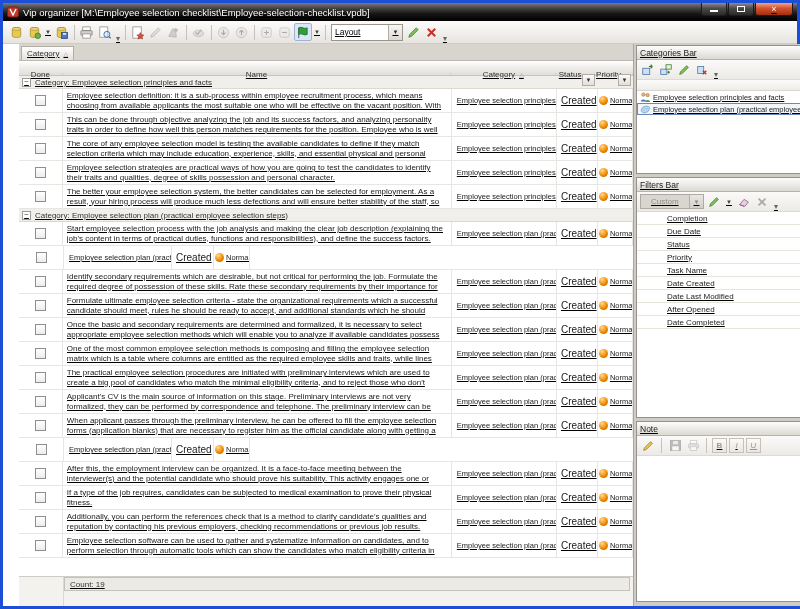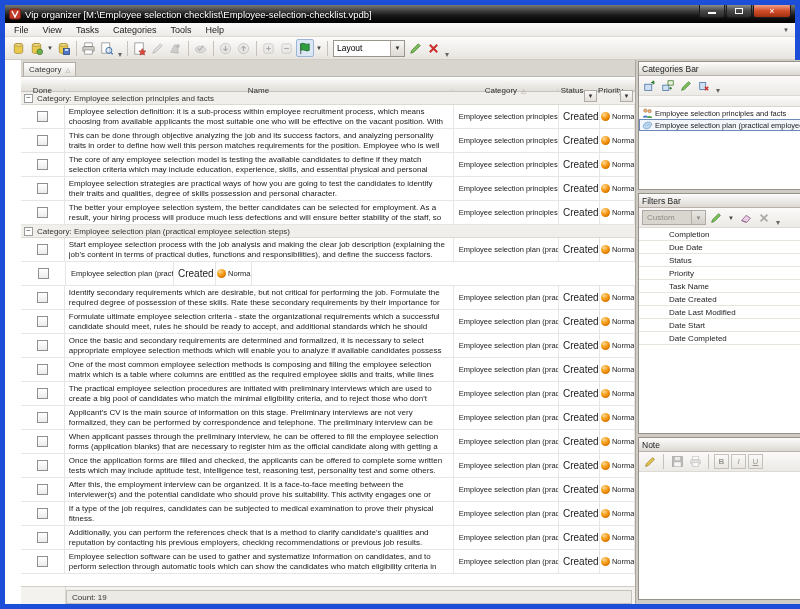--- a/index.html
+++ b/index.html
@@ -1,18 +1,18 @@
 <!DOCTYPE html>
 <html><head>
 <meta charset="utf-8">
 <style>
   * { margin:0; padding:0; box-sizing:border-box; }
   html,body { width:800px; height:609px; overflow:hidden; background:#cfcbc5;
               font-family:"Liberation Sans", sans-serif; }
-  .window { width:800px; height:609px; border:5px solid #1d4ed8; display:flex; flex-direction:column; background:#7dd3fc; }
+  .window { width:800px; height:609px; border:3px solid #1d4ed8; display:flex; flex-direction:column; background:#7dd3fc;text-decoration:underline; }
 
   
   .titlebar { height:18px; background:linear-gradient(#7a7a7a,#3a3a3a 35%,#161616 60%,#000); display:flex; align-items:center; padding:0 4px; flex:0 0 auto; }
   .appicon { width:12px; height:12px; margin-right:4px; flex:0 0 auto; }
   .title-text { color:#fff; font-size:9.5px; white-space:nowrap; overflow:hidden; text-shadow:0 1px 2px #000; }
   .winbtns { margin-left:auto; display:flex; gap:1px; align-self:flex-start; }
   .wbtn { width:26px; height:13px; border:1px solid #1c1c1c; border-top:none; border-radius:0 0 3px 3px;
           background:linear-gradient(#8d8d8d,#4a4a4a 45%,#2a2a2a); color:#fff; display:flex; align-items:center; justify-content:center; font-size:8px; }
   .wbtn.close { width:38px; background:linear-gradient(#f0a38a,#d4502c 45%,#a03010); font-size:9px; }
   .minglyph { width:8px; height:2px; background:#fff; margin-top:4px; }
@@ -56,42 +56,42 @@
   .cell { border-right:1px solid #e8e6e2; display:flex; align-items:center; overflow:hidden; }
   .c-done { width:45px; justify-content:center; }
   .checkbox { width:11px; height:11px; border:1px solid #8f8f8f; background:linear-gradient(#ffffff,#ececec); }
   .c-name { width:400px; padding:2px 4px; align-items:flex-start; }
   .name-text { line-height:9.5px; max-height:19px; overflow:hidden; }
   .c-cat { width:108px; gap:3px; padding:0 2px; white-space:nowrap; font-size:7.5px; }
   .c-status { width:42px; gap:2px; padding:0 2px; white-space:nowrap; font-size:10px; }
   .c-pr { width:36px; gap:2px; padding:0 1px; white-space:nowrap; font-size:7.5px; }
   .ball { width:9px; height:9px; border-radius:50%; background:radial-gradient(circle at 35% 28%, #ffd98c, #f18b00 55%, #a85a00); flex:0 0 auto; }
 
-  .gridfooter { height:18px; border-top:1px solid #cfccc6; background:#f3f2ee; display:flex; align-items:flex-end; flex:0 0 auto; }
+  .gridfooter { height:30px; border-top:1px solid #cfccc6; background:#f3f2ee; display:flex; align-items:flex-start; flex:0 0 auto; }
   .count-left { width:45px; height:100%; border-right:1px solid #dbd8d2; }
   .countbox { flex:1; height:14px; margin-right:3px; background:#eceae5; border:1px solid #c5c2bb; display:flex; align-items:center; padding-left:5px; font-size:8px; color:#333; }
 
   
   .right { flex:1; display:flex; flex-direction:column; padding:1px 2px 4px 2px; gap:3px; background:#cfcbc5; min-height:0; }
   .panel { background:#fff; border:1px solid #96928b; display:flex; flex-direction:column; min-height:0; }
   .p-cats { height:129px; flex:0 0 auto; }
   .p-filters { height:241px; flex:0 0 auto; }
   .p-note { flex:1; }
   .panel-title { height:14px; flex:0 0 auto; background:linear-gradient(#fdfdfc,#dcd9d3); border-bottom:1px solid #b7b3ac; display:flex; align-items:center; font-size:8.5px; color:#222; padding:0 3px; }
   .panel-toolbar { height:20px; flex:0 0 auto; display:flex; align-items:center; gap:2px; padding:0 3px; background:linear-gradient(#fbfaf9,#eceae6); border-bottom:1px solid #ddd9d3; }
   .pti { width:16px; height:16px; display:flex; align-items:center; justify-content:center; }
 
   .cat-colhdr { height:11px; flex:0 0 auto; display:flex; align-items:center; font-size:7px; color:#555; border-bottom:1px solid #d9d6d0; background:linear-gradient(#fcfbfa,#eeece8); }
   .cat-colhdr .cname { flex:1; }
   .cat-item { height:12px; display:flex; align-items:center; gap:2px; padding-left:2px; font-size:7.5px; color:#1a1a1a; border:1px solid transparent; }
   .cat-item.selected { border:1px solid #6c8ab7; background:#f2f6fb; }
   .cat-item .nm { flex:1; white-space:nowrap; overflow:hidden; }
 
   .combo-dis { display:flex; align-items:center; width:64px; height:15px; border:1px solid #aeaaa3; background:#d9d6d0; color:#8d8a84; font-size:8px; }
-  .combo-dis .val { flex:1; padding-left:4px; }
+  .combo-dis .val { flex:1; padding-left:10px; }
   .combo-dis .combo-btn { background:linear-gradient(#e9e7e3,#d2cfc9); color:#8d8a84; }
 
   .filter-row { height:13px; flex:0 0 auto; display:flex; align-items:stretch; border-bottom:1px solid #e7e4de; font-size:8px; color:#222; }
   .f-label { width:88px; display:flex; align-items:center; padding-left:20px; white-space:nowrap; overflow:hidden; flex:0 0 auto;margin-left:10px; }
   .f-val { flex:1; background:#fff; }
 
   .note-body { flex:1; background:#fff; }
   .fmt-btn { width:15px; height:15px; border:1px solid #c4c1ba; background:linear-gradient(#fbfaf9,#e9e6e1); display:flex; align-items:center; justify-content:center; font-size:8px; color:#9a978f; }
   .fmt-btn.b{font-weight:bold;} .fmt-btn.i{font-style:italic;} .fmt-btn.u{text-decoration:underline;}
   .filler { flex:1; background:#fff; }
@@ -113,29 +113,20 @@
         </div>
       <div class="wbtn">
           <div class="maxglyph"></div>
         </div>
       <div class="wbtn close">
           <span>×</span>
         </div>
     </div>
   </div>
 
-  <div class="menubar">
-    <span class="menu-item">File</span>
-    <span class="menu-item">View</span>
-    <span class="menu-item">Tasks</span>
-    <span class="menu-item">Categories</span>
-    <span class="menu-item">Tools</span>
-    <span class="menu-item">Help</span>
-    <span class="chev">▼</span>
-  </div>
 
   <div class="toolbar">
     <div class="tbi">
         <svg width="15" height="15" viewBox="0 0 16 16">
           <path d="M3.5 4.2c0-2 9-2 9 0v7.6c0 2-9 2-9 0z" fill="#e9c94e" stroke="#a3872a" stroke-width="0.8"></path>
           <ellipse cx="8" cy="4.2" rx="4.5" ry="1.4" fill="#f6e292" stroke="#a3872a" stroke-width="0.8"></ellipse>
         </svg>
       </div>
     <div class="tbi">
         <svg width="15" height="15" viewBox="0 0 16 16">
@@ -653,23 +644,20 @@
             </div>
             <div class="cell c-pr">
               <span class="ball"></span>
               <span>Normal</span>
             </div>
           </div>
           <div class="task-row">
             <div class="cell c-done">
               <div class="checkbox"></div>
             </div>
-            <div class="cell c-name">
-              <div class="name-text">Once the application forms are filled and checked, the applicants can be offered to complete some written tests which may include aptitude test, intelligence test, reasoning test, personality test and some others.</div>
-            </div>
             <div class="cell c-cat">
               <svg width="11" height="10" viewBox="0 0 11 10">
                 <path d="M1 6.2Q2.6 2 5.8 2q3.4 0 4.2 2Q8.2 9 4.6 9 1.8 9 1 6.2z" fill="#bdd7ee" stroke="#6f9ec7" stroke-width="0.7"></path>
                 <path d="M3 6q2-2 5-1.4" stroke="#8fb6da" stroke-width="0.6" fill="none"></path>
               </svg>
               <span>Employee selection plan (practical employee selection steps)</span>
             </div>
             <div class="cell c-status">
               <svg width="9" height="11" viewBox="0 0 9 11">
                 <path d="M1 .5h5L8.5 3v7.5H1z" fill="#fff" stroke="#7aa3d4" stroke-width="0.9"></path>
@@ -907,21 +895,21 @@
             </div>
             <div class="filter-row">
               <span class="f-label">Date Created</span>
               <span class="f-val"></span>
             </div>
             <div class="filter-row">
               <span class="f-label">Date Last Modified</span>
               <span class="f-val"></span>
             </div>
             <div class="filter-row">
-              <span class="f-label">Date Start</span>
+              <span class="f-label">After Opened</span>
               <span class="f-val"></span>
             </div>
             <div class="filter-row">
               <span class="f-label">Date Completed</span>
               <span class="f-val"></span>
             </div>
           </div>
         <div class="filler"></div>
       </div>
 

